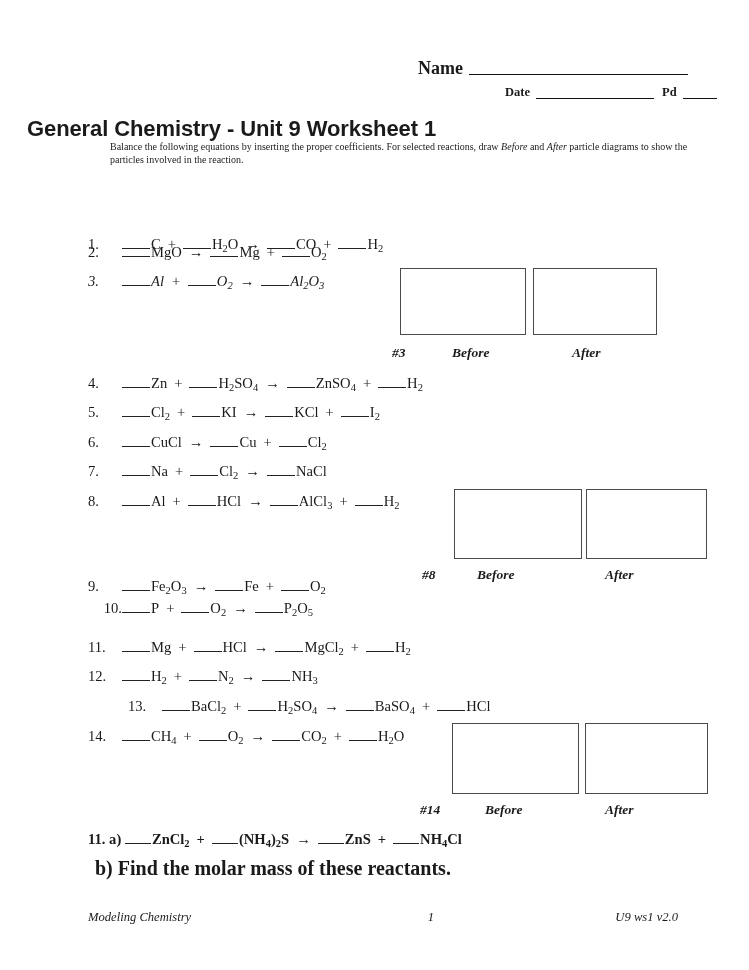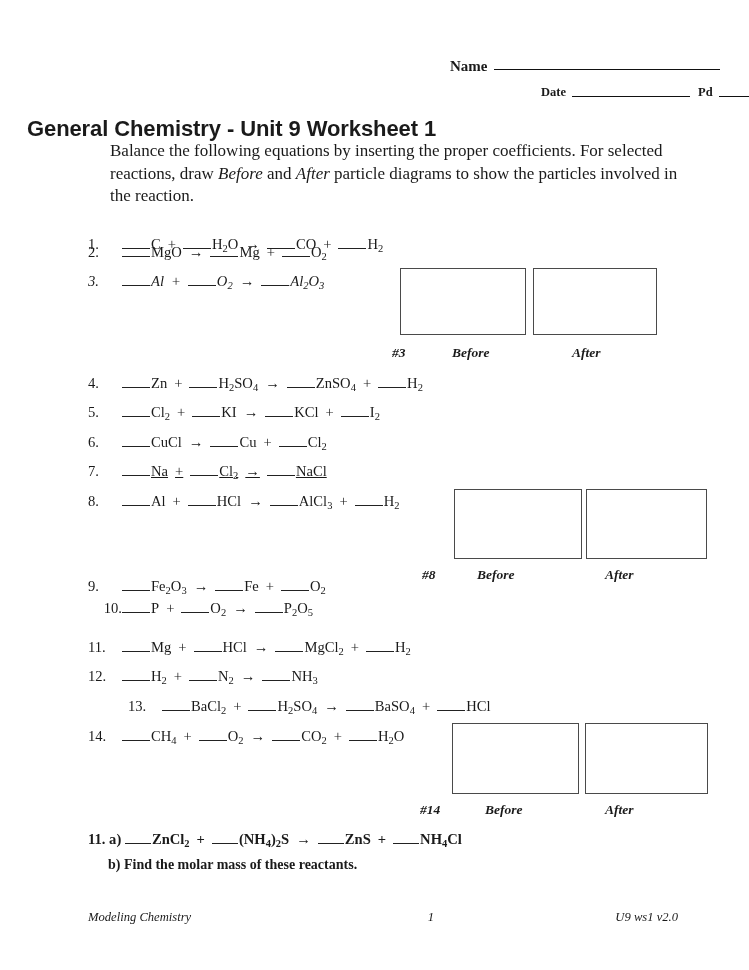--- a/index.html
+++ b/index.html
@@ -22,35 +22,33 @@
     background: #ffffff;
   }
 
   
   .hdr-name {
     position: absolute;
     top: 58px;
     left: 418px;
     width: 270px;
     display: flex;
-    align-items: flex-start;
-    font-weight: bold;
-    font-size: 15px;
-    margin-left: 32px;
+    align-items: center;
+    font-weight: bold;
+    font-size: 18px;
   }
   .hdr-date {
     position: absolute;
     top: 85px;
     left: 505px;
     width: 184px;
     display: flex;
-    align-items: flex-start;
+    align-items: center;
     font-weight: bold;
     font-size: 12.5px;
-    margin-left: 36px;
   }
   .hdr-label { white-space: nowrap; }
   .rule {
     flex: 1 1 auto;
     border-bottom: 1.6px solid #111;
     margin-left: 6px;
     height: 11px;
   }
   .rule.short { flex: 0 0 34px; }
   .rule.mid   { flex: 0 0 118px; }
@@ -69,21 +67,21 @@
     letter-spacing: -0.1px;
     padding-left: 27px;
   }
 
   
   .instructions {
     position: absolute;
     top: 140px;
     left: 110px;
     width: 580px;
-    font-size: 17px;
+    font-size: 10px;
     line-height: 1.33;
   }
   .instructions i { font-style: italic; }
 
   
   .eq {
     position: absolute;
     left: 88px;
     font-size: 14.6px;
     white-space: nowrap;
@@ -114,23 +112,23 @@
   .eq15a {
     position: absolute;
     left: 88px;
     top: 831px;
     font-size: 14.6px;
     white-space: nowrap;
     font-weight: 600;
   }
   .eq15b {
     position: absolute;
-    left: 108px;
+    left: 95px;
     top: 857px;
-    font-size: 14px;
+    font-size: 20px;
     white-space: nowrap;
     font-weight: 600;
   }
 
   
   .dbox {
     position: absolute;
     border: 1.6px solid #4a4a4a;
     background: #ffffff;
     box-sizing: border-box;
@@ -179,21 +177,21 @@
     <span>Balance the following equations by inserting the proper coefficients.  For selected reactions, draw </span><i>Before</i><span> and </span><i>After</i><span> particle diagrams to show the particles involved in the reaction.</span>
   </div>
 
   <div id="equations-root">
       <div class="eq" style="top: 215px; margin-top: 22px;"><span class="num">1.</span><span class="blank b28"></span><span>C</span><span class="plus">+</span><span class="blank b28"></span><span>H<sub>2</sub>O</span><span class="arrow">→</span><span class="blank b28"></span><span>CO</span><span class="plus">+</span><span class="blank b28"></span><span>H<sub>2</sub></span></div>
       <div class="eq" style="top: 245px;"><span class="num">2.</span><span class="blank b28"></span><span>MgO</span><span class="arrow">→</span><span class="blank b28"></span><span>Mg</span><span class="plus">+</span><span class="blank b28"></span><span>O<sub>2</sub></span></div>
       <div class="eq" style="top: 274px; font-style: italic;"><span class="num">3.</span><span class="blank b28"></span><span>Al</span><span class="plus">+</span><span class="blank b28"></span><span>O<sub>2</sub></span><span class="arrow">→</span><span class="blank b28"></span><span>Al<sub>2</sub>O<sub>3</sub></span></div>
       <div class="eq" style="top: 376px;"><span class="num">4.</span><span class="blank b28"></span><span>Zn</span><span class="plus">+</span><span class="blank b28"></span><span>H<sub>2</sub>SO<sub>4</sub></span><span class="arrow">→</span><span class="blank b28"></span><span>ZnSO<sub>4</sub></span><span class="plus">+</span><span class="blank b28"></span><span>H<sub>2</sub></span></div>
       <div class="eq" style="top: 405px;"><span class="num">5.</span><span class="blank b28"></span><span>Cl<sub>2</sub></span><span class="plus">+</span><span class="blank b28"></span><span>KI</span><span class="arrow">→</span><span class="blank b28"></span><span>KCl</span><span class="plus">+</span><span class="blank b28"></span><span>I<sub>2</sub></span></div>
       <div class="eq" style="top: 435px;"><span class="num">6.</span><span class="blank b28"></span><span>CuCl</span><span class="arrow">→</span><span class="blank b28"></span><span>Cu</span><span class="plus">+</span><span class="blank b28"></span><span>Cl<sub>2</sub></span></div>
-      <div class="eq" style="top: 464px; text-decoration: underline;"><span class="num">7.</span><span class="blank b28"></span><span>Na</span><span class="plus">+</span><span class="blank b28"></span><span>Cl<sub>2</sub></span><span class="arrow">→</span><span class="blank b28"></span><span>NaCl</span></div>
+      <div class="eq" style="top: 464px;"><span class="num">7.</span><span class="blank b28"></span><span>Na</span><span class="plus">+</span><span class="blank b28"></span><span>Cl<sub>2</sub></span><span class="arrow">→</span><span class="blank b28"></span><span>NaCl</span></div>
       <div class="eq" style="top: 494px;"><span class="num">8.</span><span class="blank b28"></span><span>Al</span><span class="plus">+</span><span class="blank b28"></span><span>HCl</span><span class="arrow">→</span><span class="blank b28"></span><span>AlCl<sub>3</sub></span><span class="plus">+</span><span class="blank b28"></span><span>H<sub>2</sub></span></div>
       <div class="eq" style="top: 579px;"><span class="num">9.</span><span class="blank b28"></span><span>Fe<sub>2</sub>O<sub>3</sub></span><span class="arrow">→</span><span class="blank b28"></span><span>Fe</span><span class="plus">+</span><span class="blank b28"></span><span>O<sub>2</sub></span></div>
       <div class="eq" style="top: 601px; text-align: right;"><span class="num">10.</span><span class="blank b28"></span><span>P</span><span class="plus">+</span><span class="blank b28"></span><span>O<sub>2</sub></span><span class="arrow">→</span><span class="blank b28"></span><span>P<sub>2</sub>O<sub>5</sub></span></div>
       <div class="eq" style="top: 640px;"><span class="num">11.</span><span class="blank b28"></span><span>Mg</span><span class="plus">+</span><span class="blank b28"></span><span>HCl</span><span class="arrow">→</span><span class="blank b28"></span><span>MgCl<sub>2</sub></span><span class="plus">+</span><span class="blank b28"></span><span>H<sub>2</sub></span></div>
       <div class="eq" style="top: 669px;"><span class="num">12.</span><span class="blank b28"></span><span>H<sub>2</sub></span><span class="plus">+</span><span class="blank b28"></span><span>N<sub>2</sub></span><span class="arrow">→</span><span class="blank b28"></span><span>NH<sub>3</sub></span></div>
       <div class="eq" style="top: 699px; margin-left: 40px;"><span class="num">13.</span><span class="blank b28"></span><span>BaCl<sub>2</sub></span><span class="plus">+</span><span class="blank b28"></span><span>H<sub>2</sub>SO<sub>4</sub></span><span class="arrow">→</span><span class="blank b28"></span><span>BaSO<sub>4</sub></span><span class="plus">+</span><span class="blank b28"></span><span>HCl</span></div>
       <div class="eq" style="top: 729px;"><span class="num">14.</span><span class="blank b28"></span><span>CH<sub>4</sub></span><span class="plus">+</span><span class="blank b28"></span><span>O<sub>2</sub></span><span class="arrow">→</span><span class="blank b28"></span><span>CO<sub>2</sub></span><span class="plus">+</span><span class="blank b28"></span><span>H<sub>2</sub>O</span></div>
     </div>
 
   <div class="eq15a">

